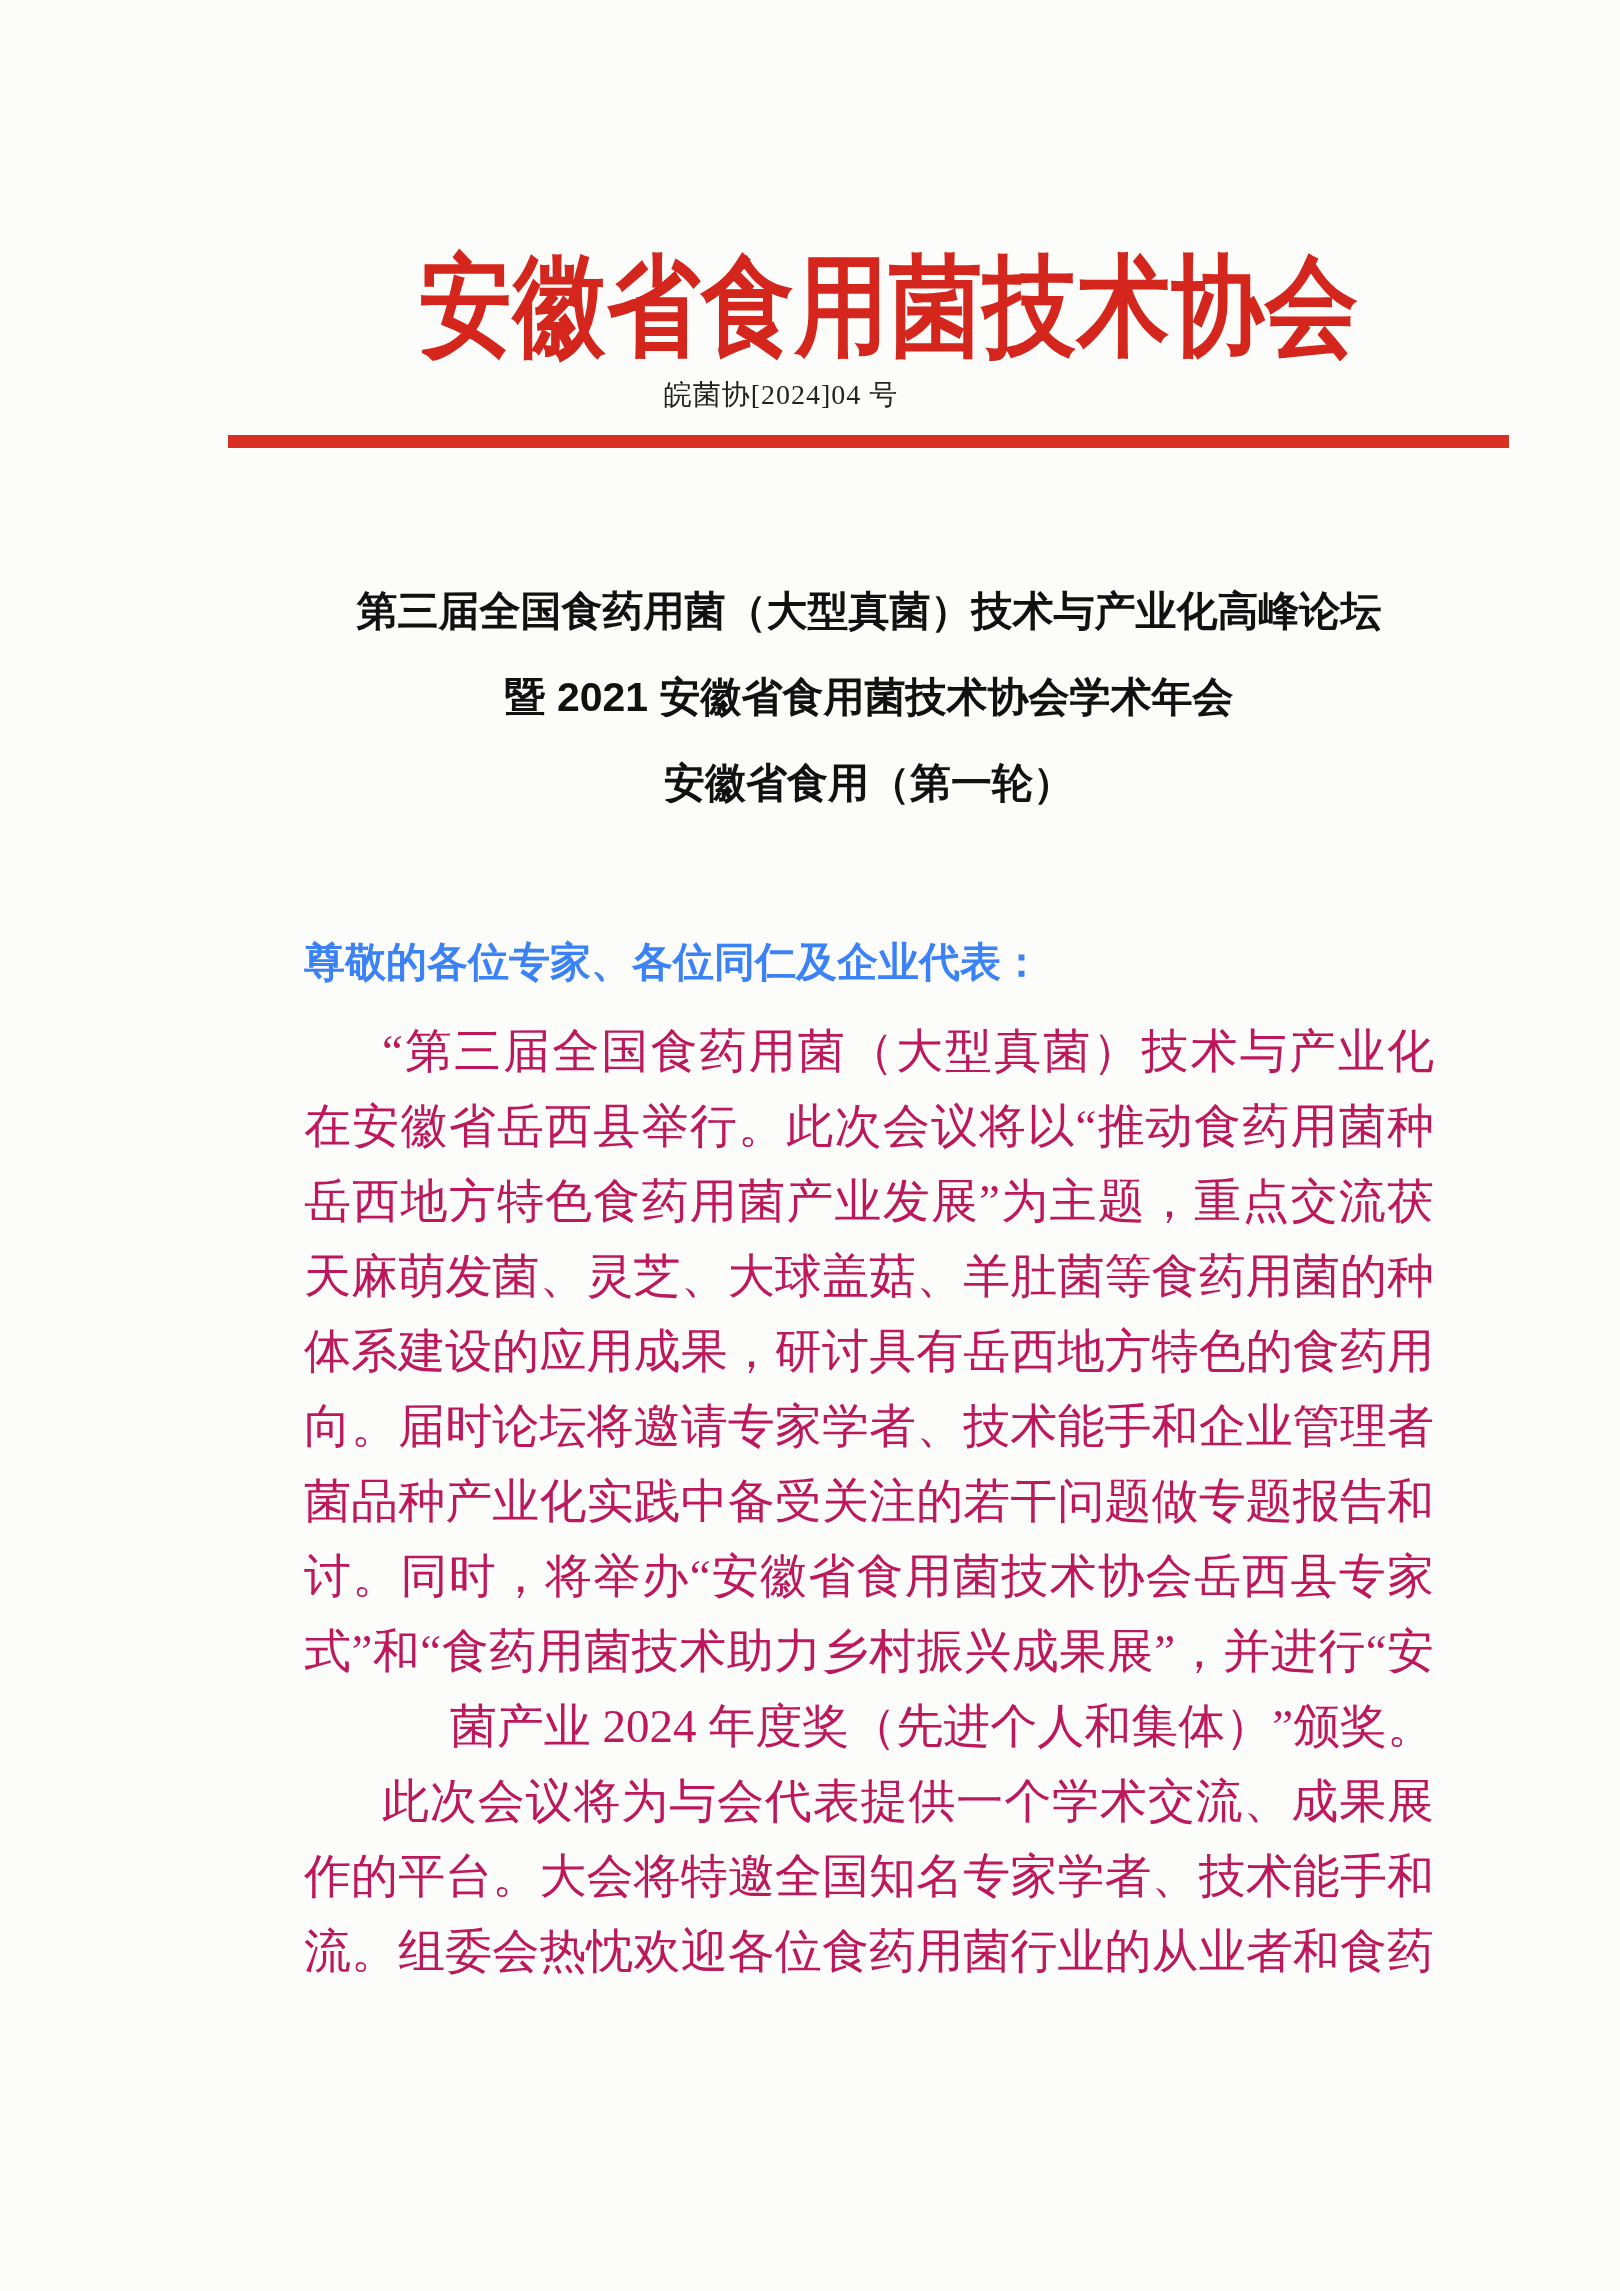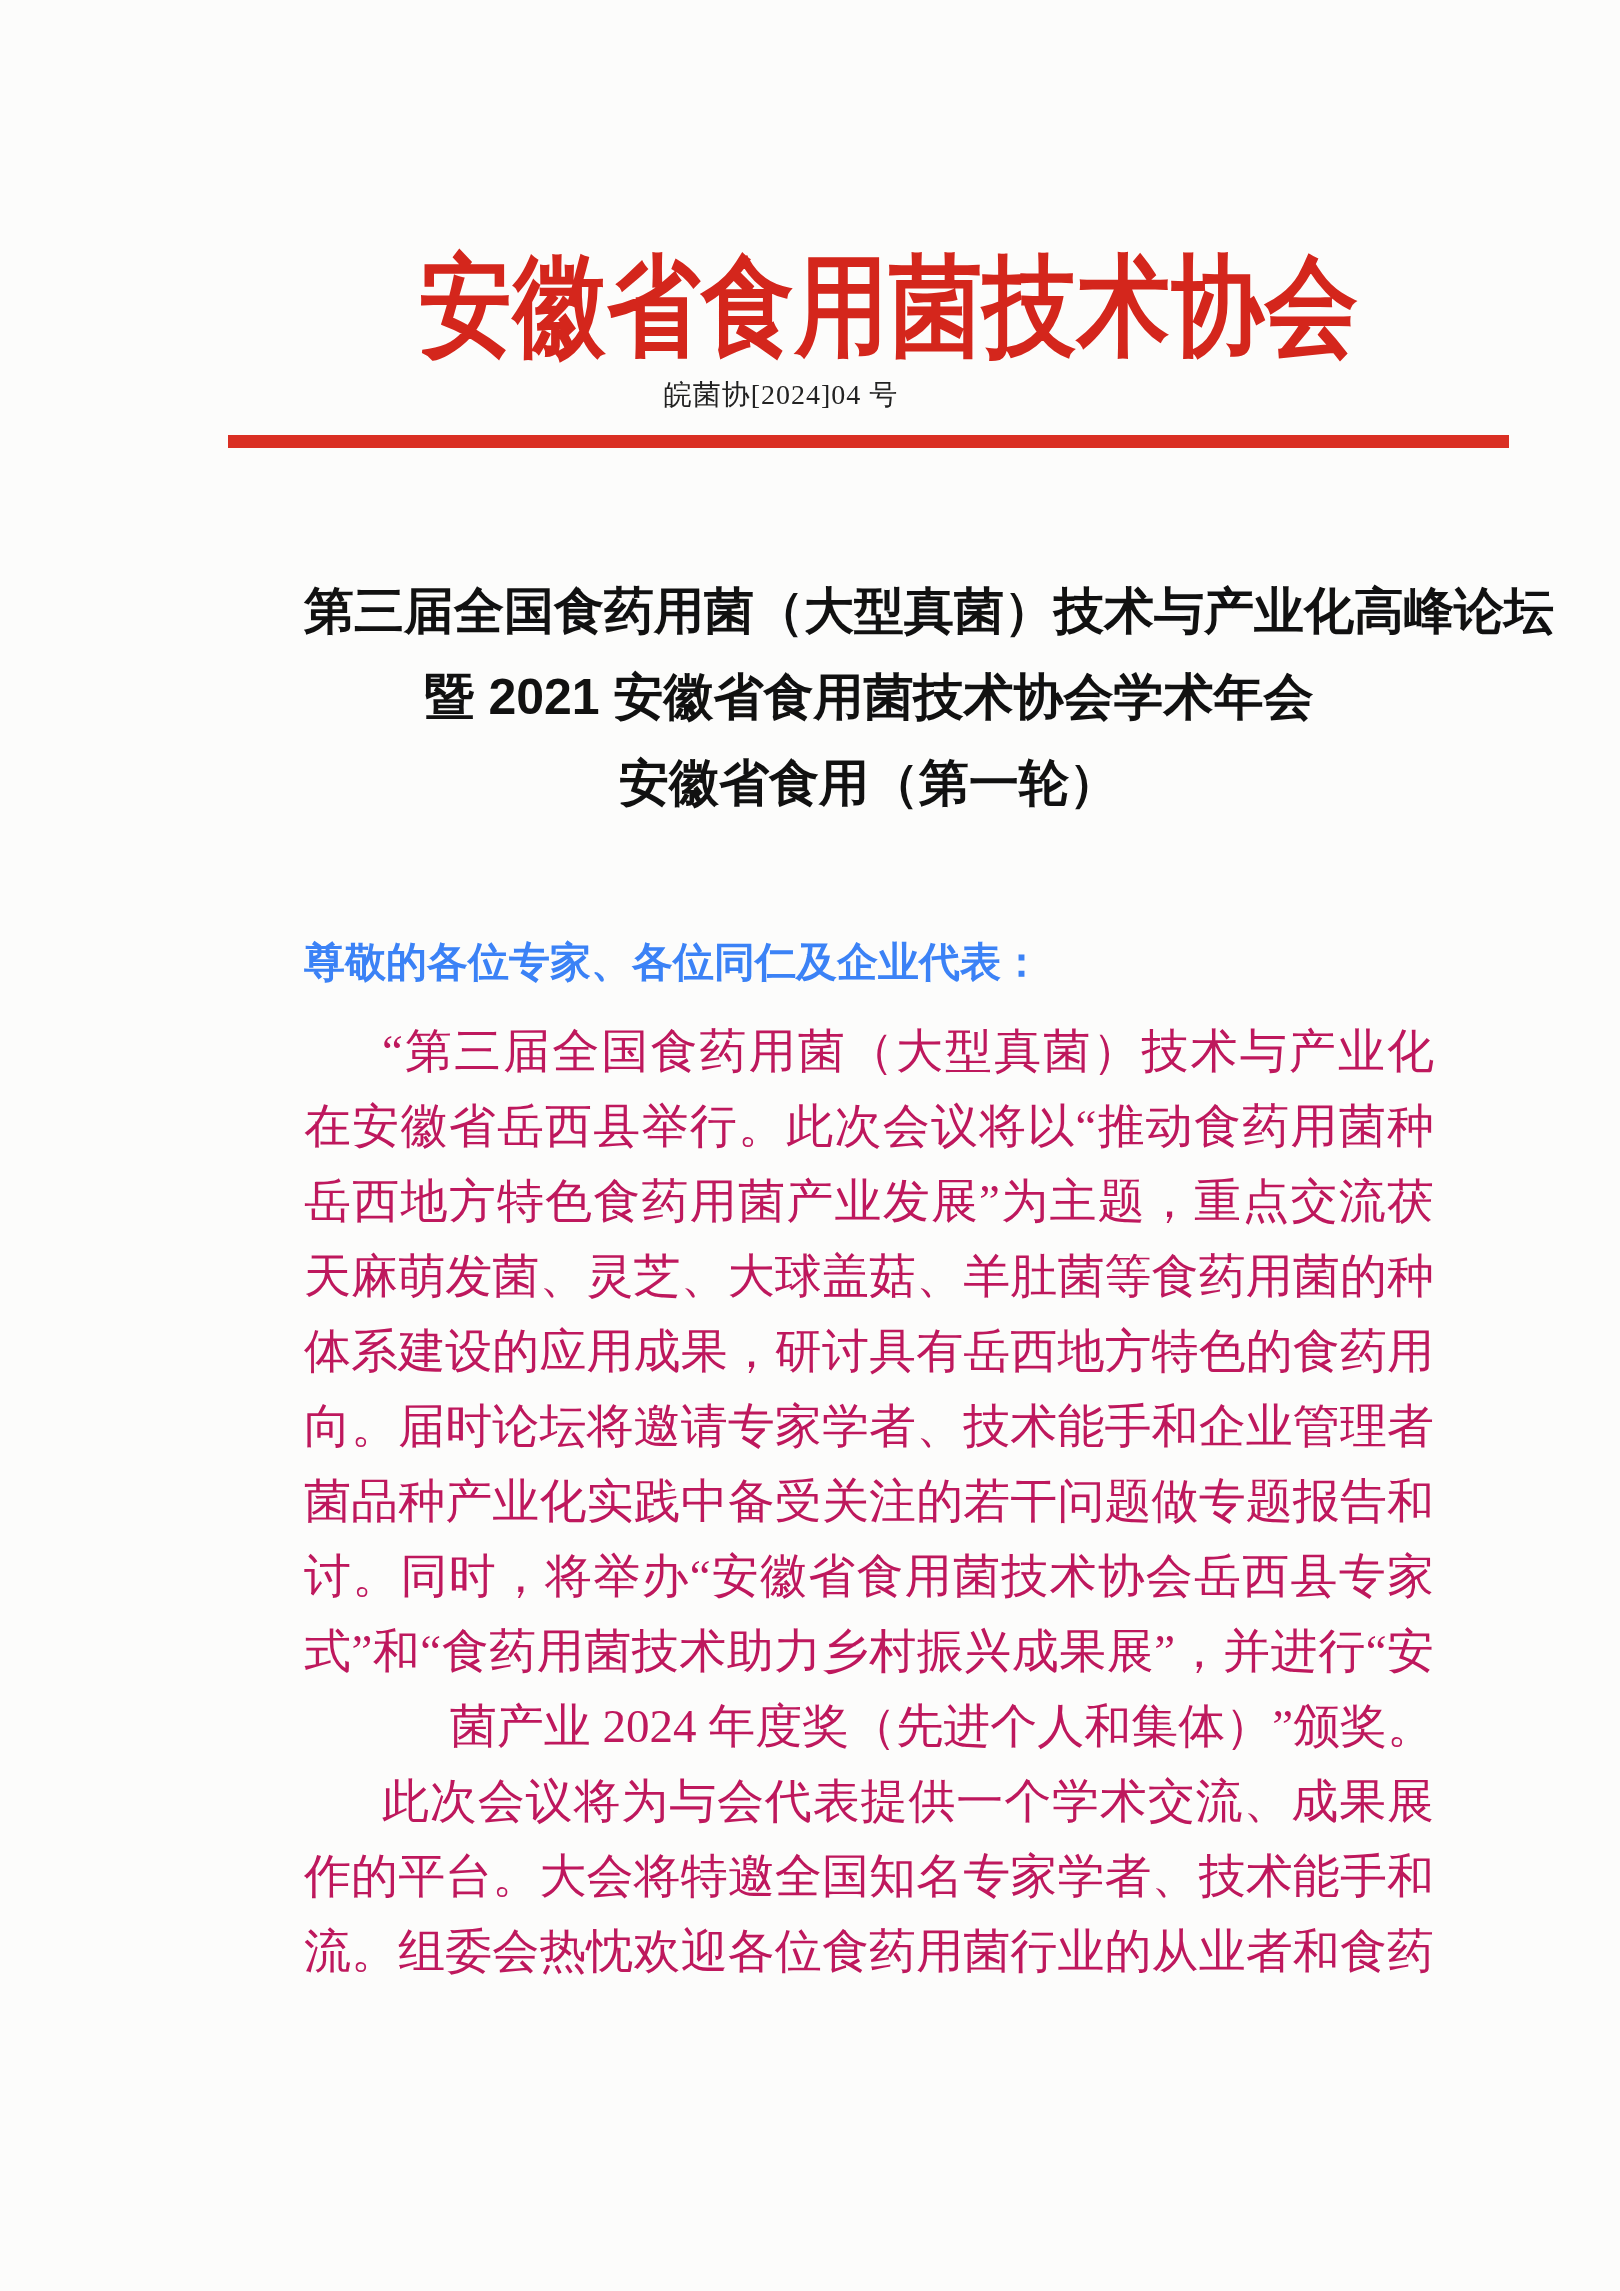--- a/index.html
+++ b/index.html
@@ -57,21 +57,21 @@
   }
   
   .title-block {
     position: absolute;
     top: 568px;
     left: 304px;
     width: 1130px;
     text-align: center;
     font-family: "Liberation Sans", "DejaVu Sans", sans-serif;
     font-weight: 700;
-    font-size: 50px;
+    font-size: 41px;
     color: #111;
   }
   .title-block .t-line {
     height: 86px;
     line-height: 86px;
     white-space: nowrap;
   }
   
   .salutation {
     position: absolute;

